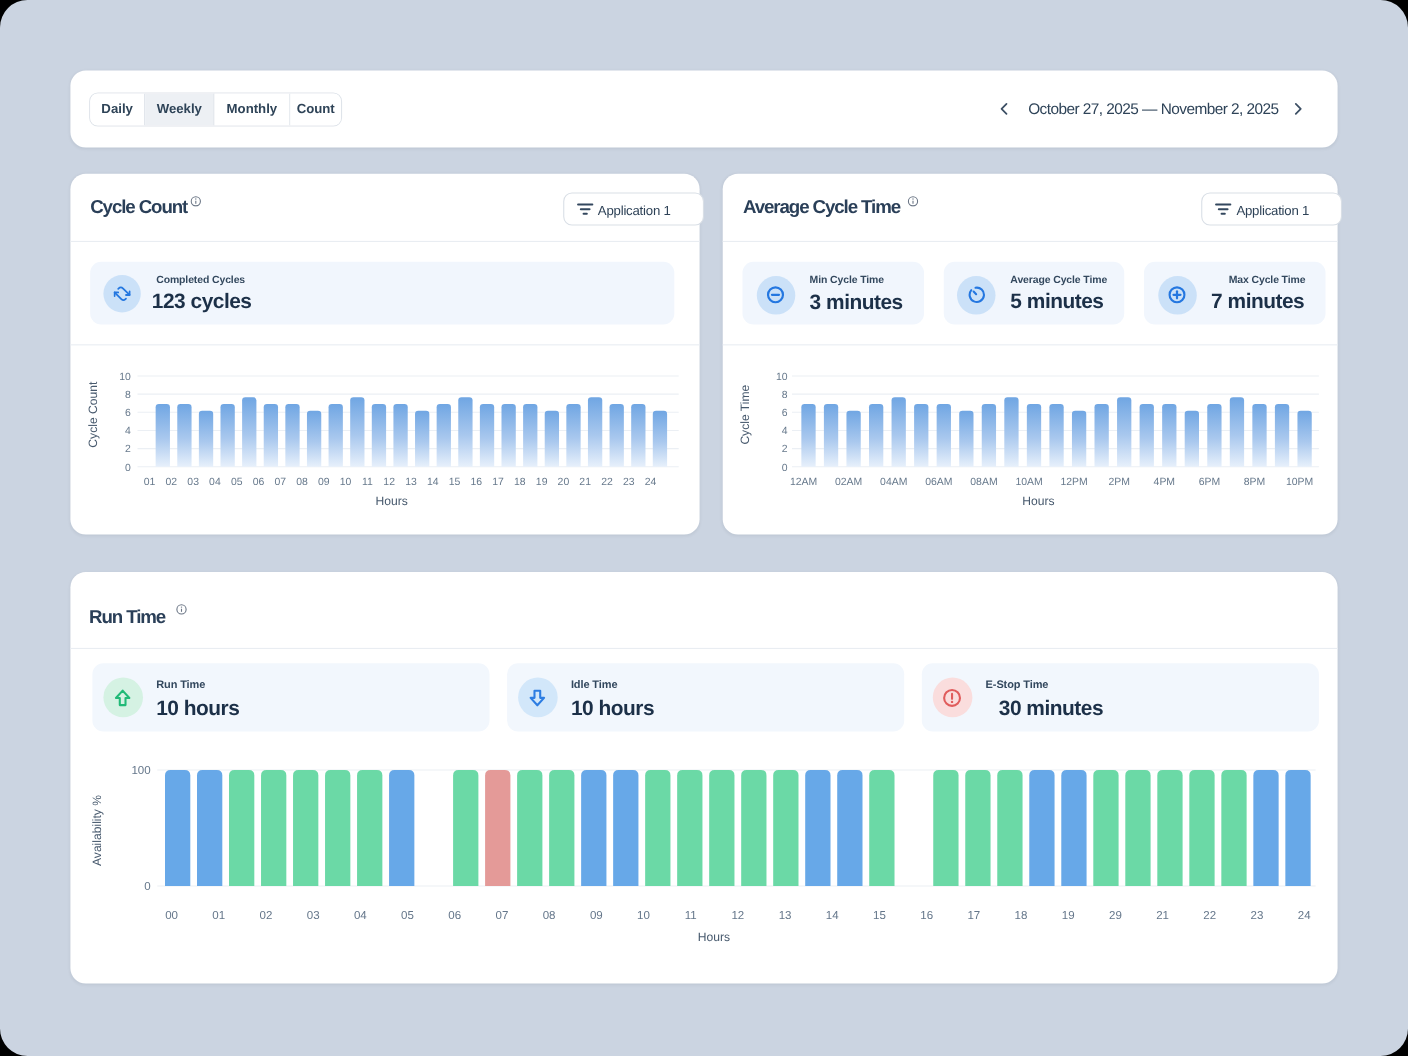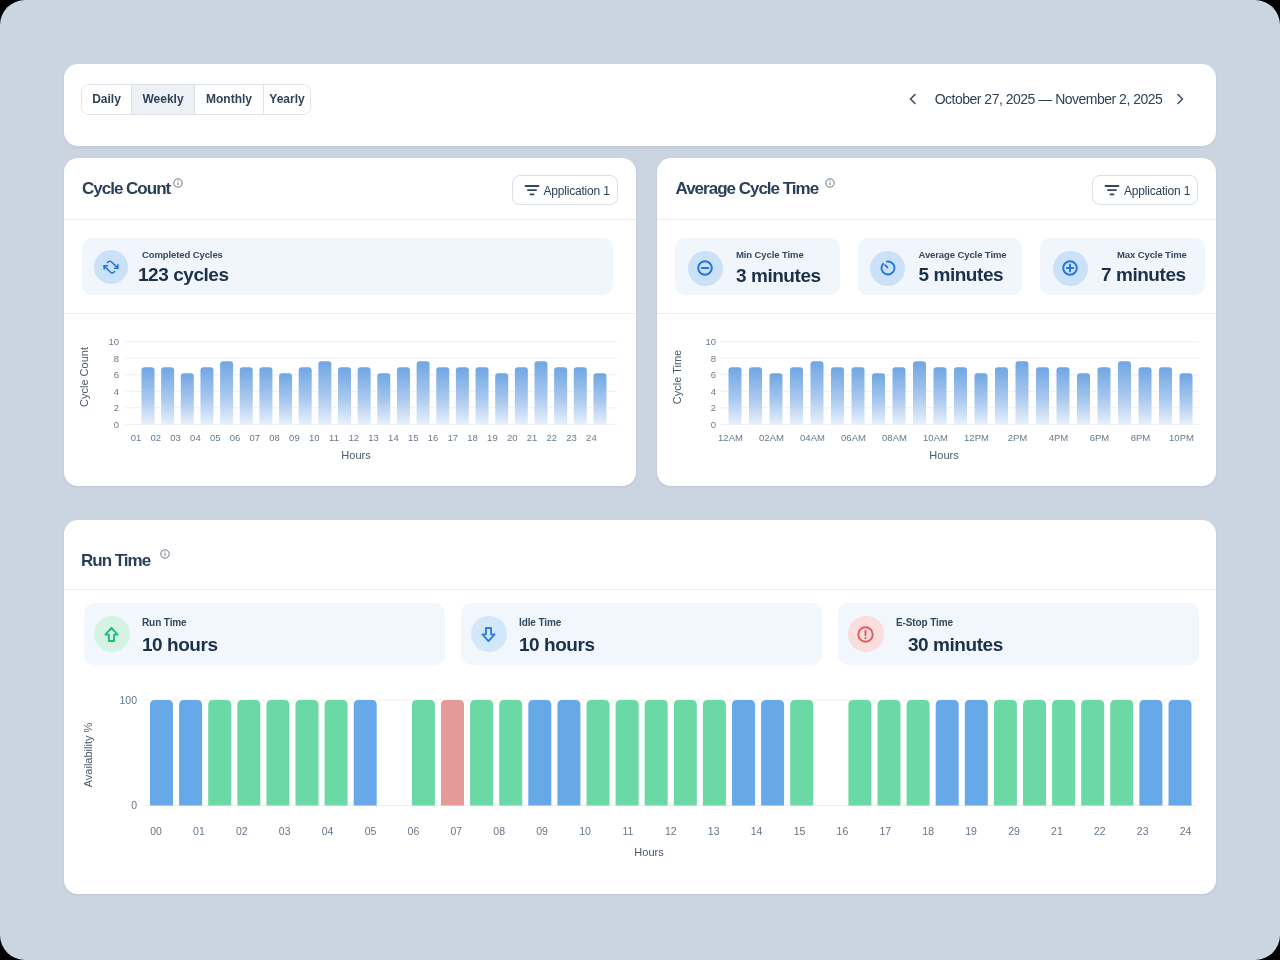--- a/index.html
+++ b/index.html
@@ -5,41 +5,41 @@
 * { margin:0; padding:0; box-sizing:border-box; }
 html,body { width:1280px; height:960px; background:#000; overflow:hidden;
   font-family:"Liberation Sans", sans-serif; }
 .screen { position:absolute; left:0; top:0; width:1280px; height:960px;
   background:#cbd4e1; border-radius:25px; overflow:hidden; }
 .card { position:absolute; background:#fff; border-radius:14px;
   box-shadow:0 1px 3px rgba(16,24,40,.07); }
 .abs { position:absolute; }
 .divider { position:absolute; left:0; right:0; height:1px; background:#e9edf2; }
 .title { font-size:17px; font-weight:700; color:#2a3f58; letter-spacing:-1px; white-space:nowrap;}
-.appbtn { position:absolute; width:106px; height:30px; border:1px solid #d9dfe6;
+.appbtn { position:absolute; width:128px; height:30px; border:1px solid #d9dfe6;
   border-radius:8px; background:#fff; }
 .appbtn span { position:absolute; left:31px; top:8px; font-size:12px; color:#2e4257; white-space:nowrap; letter-spacing:-.2px; }
 .panel { position:absolute; background:#f1f6fd; border-radius:10px; }
 .ic { position:absolute; border-radius:50%; }
 .plabel { position:absolute; font-size:9.5px; font-weight:700; color:#33485e; letter-spacing:-.1px; white-space:nowrap; }
 .pvalue { position:absolute; font-size:19px; font-weight:700; color:#1c3048; letter-spacing:-.45px; white-space:nowrap;}
 .tick { font-size:9.5px; fill:#67798c; }
 .tick2 { font-size:10.5px; fill:#64768a; }
 .atitle { font-size:11px; fill:#47596d; }
 </style>
 </head>
 <body>
 <div class="screen">
 
-<div class="card" style="left:64px;top:64px;width:1152px;height:82px;">
+<div class="card" style="left:64px;top:64px;width:1152px;height:70px;">
 <div class="abs" style="left:17px;top:20px;height:31px;display:flex;border:1px solid #dfe4ea;border-radius:8px;overflow:hidden;background:#fff;">
 <div style="width:50px;line-height:29px;text-align:center;font-size:12px;font-weight:700;color:#2e4357;background:#fff;border-right:1px solid #dfe4ea;">Daily</div>
 <div style="width:63px;line-height:29px;text-align:center;font-size:12px;font-weight:700;color:#2e4357;background:#edf0f4;border-right:1px solid #dfe4ea;">Weekly</div>
 <div style="width:69px;line-height:29px;text-align:center;font-size:12px;font-weight:700;color:#2e4357;background:#fff;border-right:1px solid #dfe4ea;">Monthly</div>
-<div style="width:46px;line-height:29px;text-align:center;font-size:12px;font-weight:700;color:#2e4357;background:#fff;">Yearly</div>
+<div style="width:46px;line-height:29px;text-align:center;font-size:12px;font-weight:700;color:#2e4357;background:#fff;">Count</div>
 </div>
 <svg class="abs" style="left:843px;top:29px;" width="12" height="12" viewBox="0 0 12 12">
         <path d="M8 1.5 L3.5 6 L8 10.5" fill="none" stroke="#3c4f64" stroke-width="1.6" stroke-linecap="round" stroke-linejoin="round"></path>
       </svg>
 <div class="abs" style="left:984.5px;top:27px;transform:translateX(-50%);font-size:14px;letter-spacing:-.5px;white-space:nowrap;color:#2e4358;">October 27, 2025 — November 2, 2025</div>
 <svg class="abs" style="left:1110px;top:29px;" width="12" height="12" viewBox="0 0 12 12">
         <path d="M4 1.5 L8.5 6 L4 10.5" fill="none" stroke="#3c4f64" stroke-width="1.6" stroke-linecap="round" stroke-linejoin="round"></path>
       </svg>
 </div>
 <div class="card" style="left:64px;top:158px;width:571.5px;height:328px;">

